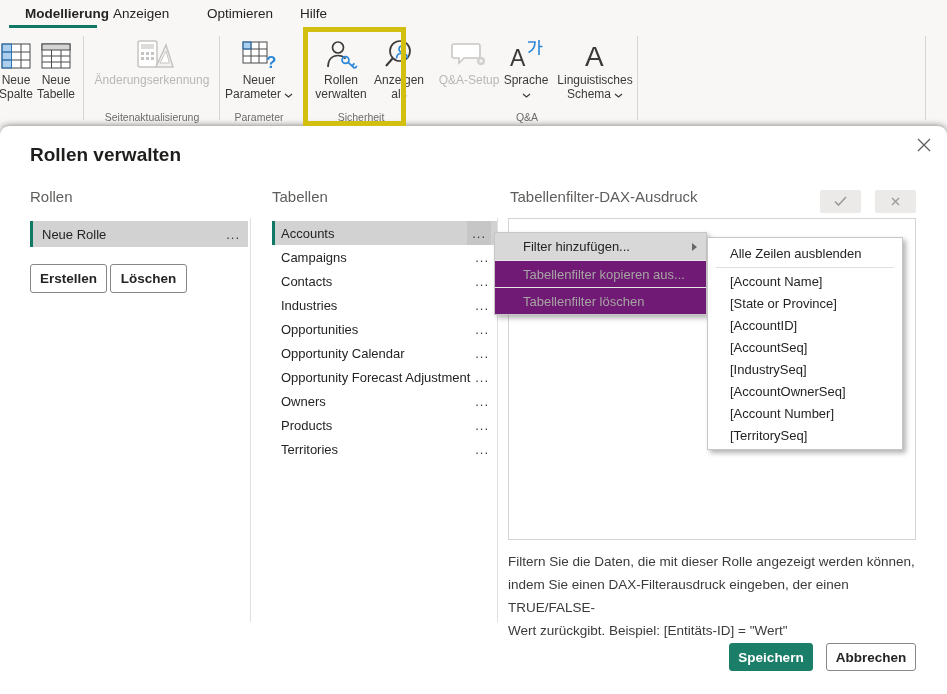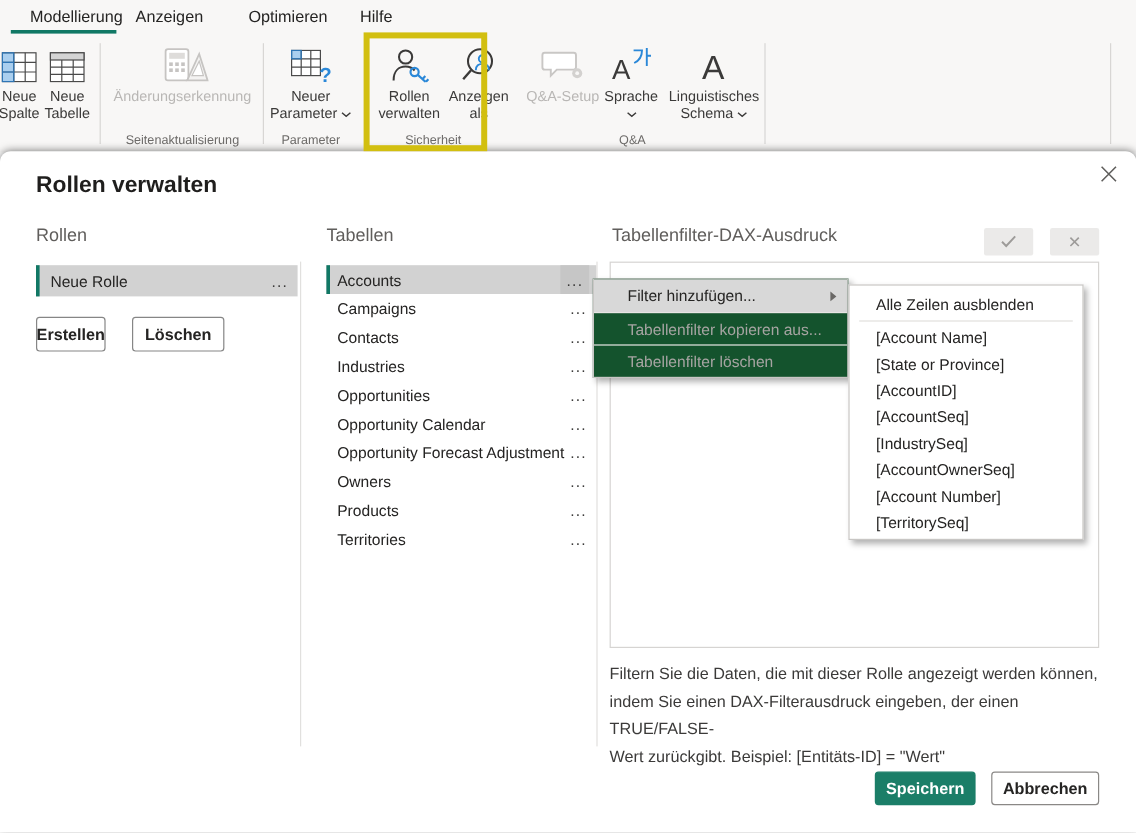--- a/index.html
+++ b/index.html
@@ -2,21 +2,21 @@
 <html><head>
 <meta charset="utf-8">
 <style>
   * { margin:0; padding:0; box-sizing:border-box; }
   body { font-family:"Liberation Sans", sans-serif; background:#fff; }
   .screen { position:relative; width:947px; height:694px; background:#fff; overflow:hidden; }
 
   
   .ribbon { position:absolute; left:0; top:0; width:947px; height:127px; background:#f8f7f6; }
   .tab { position:absolute; top:6px; font-size:13.5px; color:#252423; cursor:default; }
-  .tab.active { font-weight:400;padding-left:16px; }
+  .tab.active { font-weight:700;padding-left:16px; }
   .tab-underline { position:absolute; left:9px; top:25px; width:88px; height:3px; background:#117865; }
   .rsep { position:absolute; top:36px; height:84px; width:1px; background:#d8d6d4; }
 
   .rbtn { position:absolute; top:33px; text-align:center; font-size:12px; color:#3b3a39; line-height:14px; }
   .rbtn .ricon { height:36px; display:flex; align-items:flex-end; justify-content:center; margin-bottom:4px; }
   .rbtn.disabled { color:#b9b7b5; }
   .rlabel-line { display:block; }
   .chev-inline { margin-left:3px; }
 
   .group-label { position:absolute; top:111px; font-size:10.5px; color:#6d6b69; text-align:center; }
@@ -55,21 +55,21 @@
   .dax-help { position:absolute; left:508px; top:424px; width:430px; font-size:13.5px; line-height:23px; color:#3b3a39; }
 
   .btn-save { position:absolute; left:729px; top:517px; width:84px; height:28px; background:#1b7e68; color:#fff;
               border:1px solid #1b7e68; border-radius:3px; font-size:13.5px; font-weight:600;
               display:flex; align-items:center; justify-content:center; cursor:pointer; }
   .btn-cancel { position:absolute; left:826px; top:517px; width:90px; height:28px; background:#fff;
                 border:1px solid #8a8886; border-radius:3px; font-size:13.5px; font-weight:600; color:#252423;
                 display:flex; align-items:center; justify-content:center; cursor:pointer; }
 
   
-  .context-menu { position:absolute; left:494px; top:232px; width:213px; background:#14532d;
+  .context-menu { position:absolute; left:494px; top:232px; width:213px; background:#701a75;
                   border:1px solid #c8c6c4; box-shadow:3px 3px 5px rgba(0,0,0,.3); z-index:10; }
   .menu-item { height:27px; display:flex; align-items:center; justify-content:space-between;
                padding:0 9px 0 28px; font-size:13px; color:#252423; cursor:default; }
   .menu-item + .menu-item { border-top:1px solid #e8e6e4; }
   .menu-item.highlighted { background:#d8d8d8; }
   .menu-item.disabled { color:#a6a4a2; }
   .submenu-arrow { width:0; height:0; border-top:4px solid transparent; border-bottom:4px solid transparent;
                    border-left:5px solid #6a6866; }
 
   .submenu { position:absolute; left:707px; top:237px; width:196px; background:#fff; padding:3px 0;
@@ -233,21 +233,21 @@
           <path d="M1 1 L13 13 M13 1 L1 13" stroke="#5f5e5c" stroke-width="1.3"></path>
         </svg>
     </div>
     <div class="dialog-title">Rollen verwalten</div>
 
     <div class="col-heading" style="left:30px;top:62px">Rollen</div>
     <div class="role-item">
       <span>Neue Rolle</span>
       <span class="ellipsis">...</span>
     </div>
-    <div class="btn-outline" style="left:30px;top:138px;width:58px">Erstellen</div>
+    <div class="btn-outline" style="left:30px;top:138px;width:77px">Erstellen</div>
     <div class="btn-outline" style="left:110px;top:138px;width:77px">Löschen</div>
 
     <div class="vdivider" style="left:250px"></div>
 
     <div class="col-heading" style="left:272px;top:62px">Tabellen</div>
     <div class="table-list">
       <div class="table-row selected">
         <span>Accounts</span>
         <span class="row-ellipsis">...</span>
       </div>

